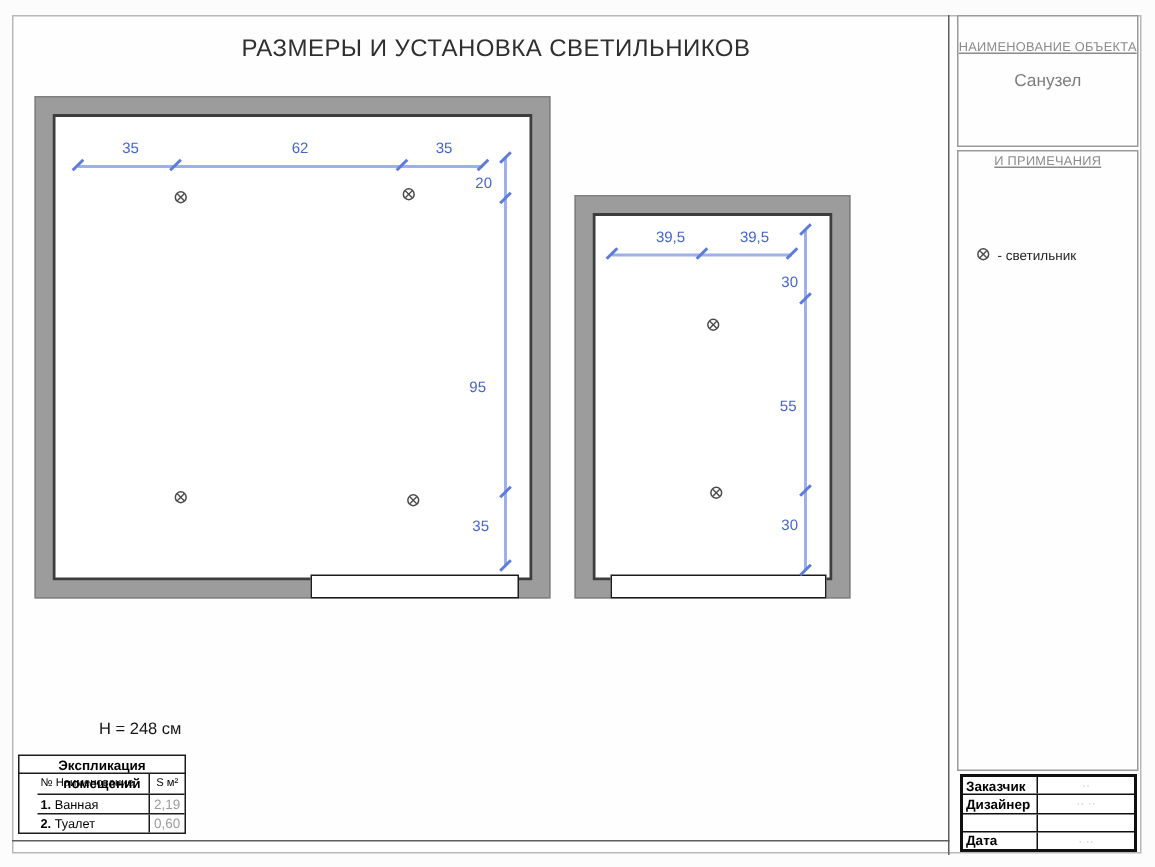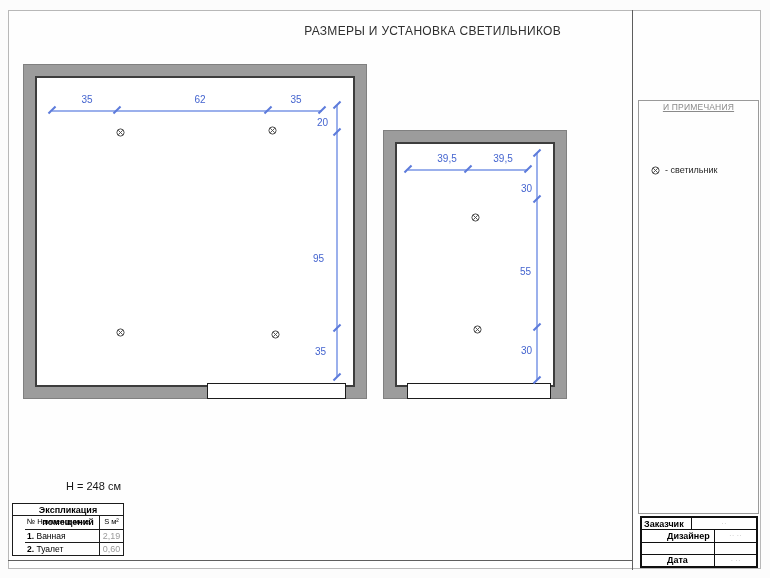--- a/index.html
+++ b/index.html
@@ -2,22 +2,22 @@
 <html><head>
 <meta charset="utf-8">
 <style>
   * { margin:0; padding:0; box-sizing:border-box; }
   body { background:#fff; font-family:"Liberation Sans", sans-serif; }
   .page { position:relative; width:770px; height:578px; background:#fcfcfc; overflow:hidden; }
   .sheet { position:absolute; left:8px; top:10px; width:753px; height:559px; border:1px solid #b8b8b8; background:#fefefe; }
   .divider-v { position:absolute; left:632px; top:10px; width:1px; height:560px; background:#5e5e5e; }
   .frame-bottom { position:absolute; left:8px; top:560px; width:625px; height:1px; background:#5e5e5e; }
 
-  .drawing-title { position:absolute; left:161px; top:24px; width:400px; text-align:right;
-                   font-size:12px; color:#2f2f2f; letter-spacing:0.3px; }
+  .drawing-title { position:absolute; left:161px; top:24px; width:400px; text-align:left;
+                   font-size:16px; color:#2f2f2f; letter-spacing:0.3px; }
 
   .wall { position:absolute; background:#9c9c9c; border:1px solid #808080; }
   .room-inner { position:absolute; left:11px; top:11px; right:11px; bottom:11px;
                 background:#ffffff; border:2px solid #3d3d3d; }
   .door { position:absolute; background:#fff; border:1px solid #1c1c1c; z-index:3; }
 
   .dim-line-h { position:absolute; height:2px; background:#9bb0ec; z-index:4; }
   .dim-line-v { position:absolute; width:2px; background:#9bb0ec; z-index:4; }
   .tick { position:absolute; width:10px; height:2px; background:#5d7bdb; z-index:5;
           transform:translate(-5px,-1px) rotate(-45deg); }
@@ -42,21 +42,21 @@
   .panel-box { position:absolute; left:638px; width:121px; border:1px solid #9a9a9a; background:#fefefe; }
   .panel-heading { text-align:center; font-size:8.5px; color:#8a8a8a; text-decoration:underline;
                    letter-spacing:0.2px; line-height:1.6; }
   .object-name { text-align:center; font-size:11.5px; color:#7d7d7d; margin-top:9px; }
   .legend-row { position:absolute; left:12px; top:60px; display:flex; align-items:center; }
   .legend-label { font-size:9px; color:#1f1f1f; margin-left:5px; }
 
   .tb { position:absolute; left:640px; top:516px; width:118px; height:52px;
         border:2px solid #101010; background:#fff; z-index:6; display:flex; flex-direction:column; }
   .tb-row { display:flex; flex:1; align-items:center; }
-  .tb-row + .tb-row { border-top:1.5px solid #101010;padding-left:23px; }
+  .tb-row + .tb-row { border-top:1.5px solid #101010; }
   .tb-label { width:50px; align-self:stretch; display:flex; align-items:center;
               border-right:1.5px solid #101010; font-weight:bold; font-size:9px; padding-left:2px; }
   .tb-value { flex:1; color:#cfcfcf; font-size:8px; text-align:center; }
 </style>
 </head>
 <body>
 
 <div class="page">
   <div class="sheet"></div>
   <div class="divider-v"></div>
@@ -152,20 +152,24 @@
         <div class="exp-c1"><span class="exp-num">1.</span> <span>Ванная</span></div>
         <div class="exp-c2 exp-val">2,19</div>
       </div>
       <div class="exp-row">
         <div class="exp-c1"><span class="exp-num">2.</span> <span>Туалет</span></div>
         <div class="exp-c2 exp-val">0,60</div>
       </div>
     </div>
   </div>
 
+  <div class="panel-box" style="top:10px;height:88px;">
+    <div class="panel-heading" style="margin-top:14px;">НАИМЕНОВАНИЕ ОБЪЕКТА</div>
+    <div class="object-name">Санузел</div>
+  </div>
 
   <div class="panel-box" style="top:100px;height:414px;">
     <div class="panel-heading">И ПРИМЕЧАНИЯ</div>
     <div class="legend-row">
       <span><svg width="9" height="9" viewBox="0 0 9 9">
             <circle cx="4.5" cy="4.5" r="3.6" fill="none" stroke="#4a4a4a" stroke-width="1"></circle>
             <line x1="2.2" y1="2.2" x2="6.8" y2="6.8" stroke="#4a4a4a" stroke-width="0.9"></line>
             <line x1="6.8" y1="2.2" x2="2.2" y2="6.8" stroke="#4a4a4a" stroke-width="0.9"></line>
           </svg></span>
       <span class="legend-label">- светильник</span>

